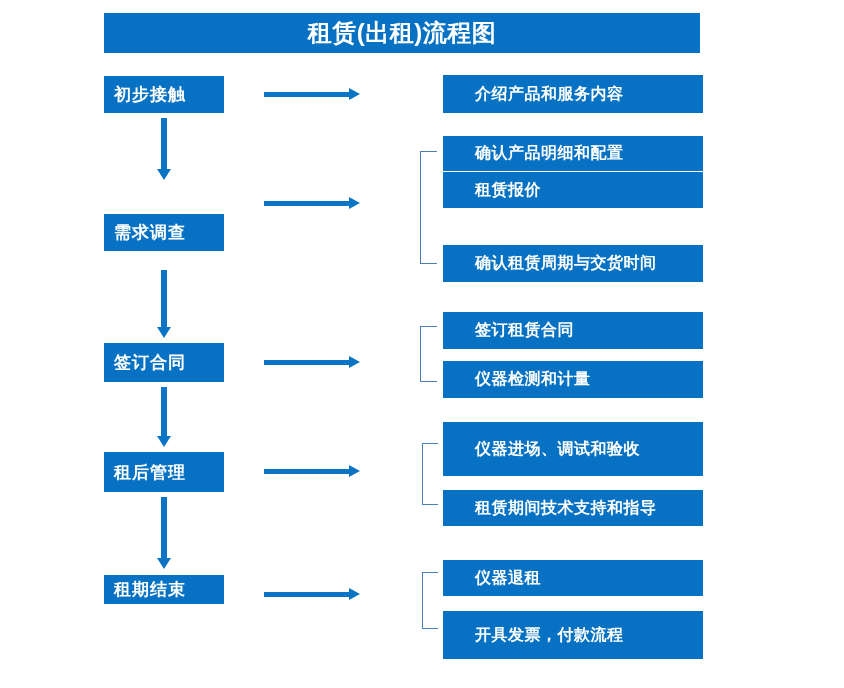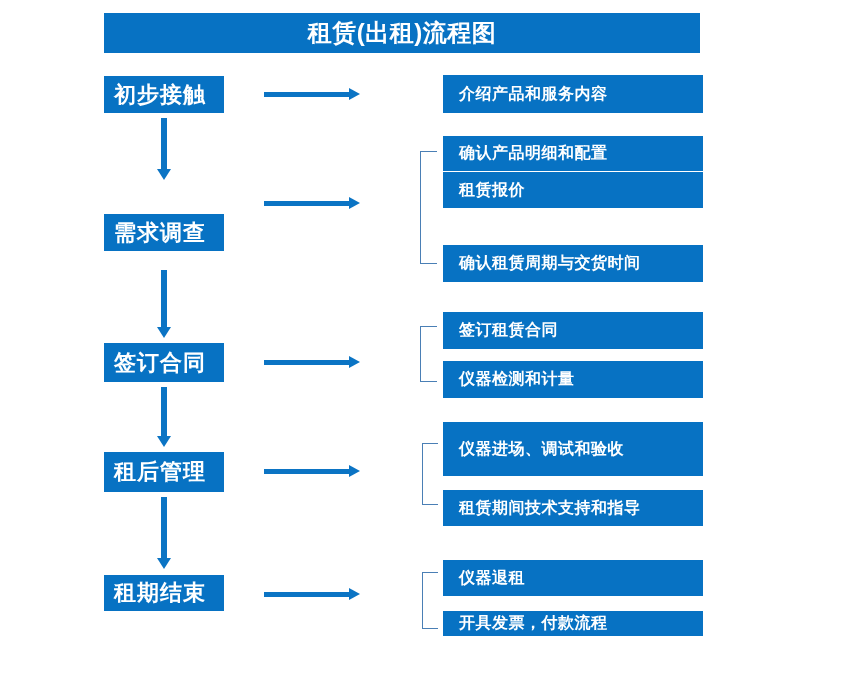--- a/index.html
+++ b/index.html
@@ -29,39 +29,39 @@
     font-weight: bold;
     display: flex;
     align-items: center;
     justify-content: center;
     letter-spacing: 0.5px;
   }
   .stage-box {
     position: absolute;
     background: #0772c3;
     color: #ffffff;
-    font-size: 22px;
+    font-size: 17px;
     font-weight: bold;
     display: flex;
     align-items: center;
     padding-left: 10px;
     box-sizing: border-box;
     letter-spacing: 1px;
   }
   .detail-box {
     position: absolute;
     left: 443px;
     width: 260px;
     background: #0772c3;
     color: #ffffff;
     font-size: 16px;
     font-weight: bold;
     display: flex;
     align-items: center;
-    padding-left: 16px;
+    padding-left: 32px;
     box-sizing: border-box;
     letter-spacing: 0.5px;
   }
   
   .h-arrow {
     position: absolute;
     height: 18px;
   }
   .h-arrow .shaft {
     position: absolute;
@@ -118,21 +118,21 @@
   <div class="title-bar">租赁(出租)流程图</div>
 
   <div class="stage-box" style="left:104px; top:76px; width:120px; height:37px;">初步接触</div>
 
   <div class="stage-box" style="left:104px; top:185px; width:120px; height:37px;margin-top:29px;">需求调查</div>
 
   <div class="stage-box" style="left:104px; top:343px; width:120px; height:39px;">签订合同</div>
 
   <div class="stage-box" style="left:104px; top:452px; width:120px; height:40px;">租后管理</div>
 
-  <div class="stage-box" style="left:104px; top:575px; width:120px; height:36px;">租期结束</div>
+  <div class="stage-box" style="left:104px; top:575px; width:120px; height:29px;">租期结束</div>
 
   <div class="v-arrow" style="left:155px; top:118px; height:62px;">
     <div class="shaft" style="height:51px;"></div>
     <div class="head" style="top:51px;"></div>
   </div>
 
   <div class="v-arrow" style="left:155px; top:270px; height:68px;">
     <div class="shaft" style="height:57px;"></div>
     <div class="head" style="top:57px;"></div>
   </div>
@@ -191,15 +191,15 @@
   <div class="detail-box" style="top:312px; height:37px;">签订租赁合同</div>
 
   <div class="detail-box" style="top:361px; height:37px;">仪器检测和计量</div>
 
   <div class="detail-box" style="top:422px; height:54px;">仪器进场、调试和验收</div>
 
   <div class="detail-box" style="top:490px; height:36px;">租赁期间技术支持和指导</div>
 
   <div class="detail-box" style="top:560px; height:36px;">仪器退租</div>
 
-  <div class="detail-box" style="top:611px; height:25px;">开具发票，付款流程</div>
+  <div class="detail-box" style="top:611px; height:48px;">开具发票，付款流程</div>
 
 </div>
 
 </body></html>

